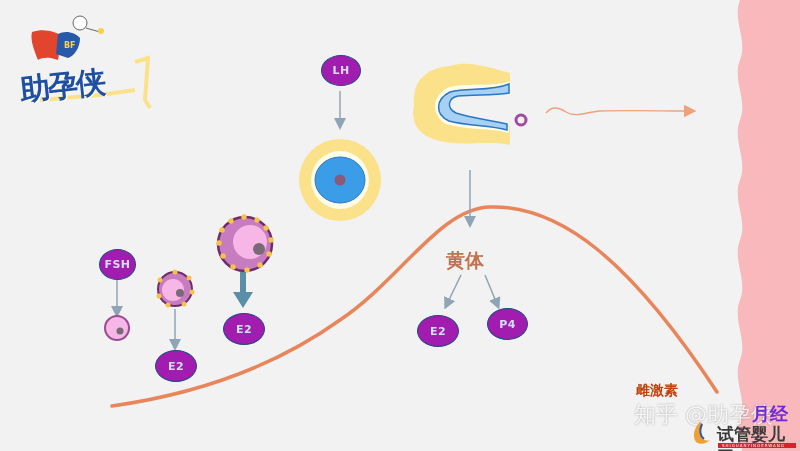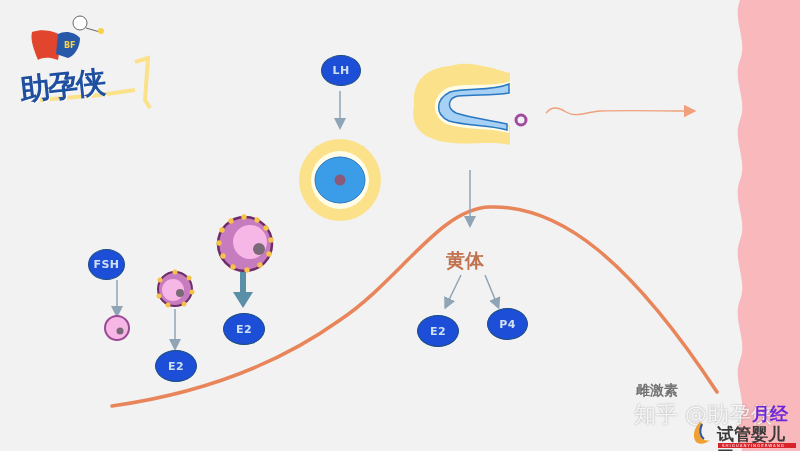--- a/index.html
+++ b/index.html
@@ -1,19 +1,19 @@
 <!DOCTYPE html>
 <html><head>
 <meta charset="utf-8">
 <style>
   html,body{margin:0;padding:0;}
   body{width:800px;height:451px;overflow:hidden;background:#f2f2f2;position:relative;font-family:"DejaVu Sans","Liberation Sans",sans-serif;}
   .stage{position:absolute;left:0;top:0;width:800px;height:451px;}
   svg.diagram{position:absolute;left:0;top:0;}
-  .oval{position:absolute;background:#1d4ed8;border:1.5px solid #1d4e80;border-radius:50%;color:#cfe0f2;font-size:11px;font-weight:bold;display:flex;align-items:center;justify-content:center;letter-spacing:0.5px;}
+  .oval{position:absolute;background:#a21caf;border:1.5px solid #1d4e80;border-radius:50%;color:#cfe0f2;font-size:11px;font-weight:bold;display:flex;align-items:center;justify-content:center;letter-spacing:0.5px;}
   .label-cn{position:absolute;font-weight:bold;margin-top:6px;}
   .logo-text{position:absolute;font-weight:bold;color:#1f4fa0;font-size:30px;letter-spacing:-2px;transform:rotate(-6deg);text-shadow:1px 1px 0 #fff;}
   .watermark{position:absolute;color:rgba(255,255,255,0.85);font-size:22px;text-shadow:0 0 2px rgba(0,0,0,0.35);}
   .period{position:absolute;color:#6d28d9;font-weight:bold;font-size:18px;}
   .site{position:absolute;color:#3a3a3a;font-family:"DejaVu Serif","Liberation Serif",serif;font-weight:bold;font-size:17px;}
   .site-strip{position:absolute;background:#d8232a;height:5px;}
   .site-sub{position:absolute;color:#fff;font-size:4px;letter-spacing:1px;line-height:5px;}
 </style>
 </head>
 <body>
@@ -110,29 +110,29 @@
       <path d="M58,34 C65,30 75,32 80,38 C80,48 74,56 68,58 L56,54 Z" fill="#2858a8"></path>
       <text x="64" y="48" font-size="8" fill="#f6d24a" font-family="DejaVu Sans, sans-serif" font-weight="bold">BF</text>
       <circle cx="80" cy="23" r="7" fill="#fff" stroke="#666" stroke-width="1"></circle>
       <line x1="86" y1="28" x2="100" y2="32" stroke="#666" stroke-width="1"></line>
       <circle cx="101" cy="31" r="3" fill="#f6d24a"></circle>
     </g>
   </svg>
 
   <div class="logo-text" style="left:20px;top:66px;">助孕侠</div>
 
-  <div class="oval" style="left:88px;top:249px;width:35px;height:29px;">FSH</div>
+  <div class="oval" style="left:99px;top:249px;width:35px;height:29px;">FSH</div>
   <div class="oval" style="left:321px;top:55px;width:38px;height:29px;">LH</div>
   <div class="oval" style="left:155px;top:350px;width:40px;height:30px;">E2</div>
   <div class="oval" style="left:223px;top:313px;width:40px;height:30px;">E2</div>
   <div class="oval" style="left:417px;top:315px;width:40px;height:30px;">E2</div>
   <div class="oval" style="left:487px;top:308px;width:39px;height:30px;">P4</div>
 
   <div class="label-cn" style="left:446px;top:242px;font-size:19px;color:#c0724f;">黄体</div>
-  <div class="label-cn" style="left:636px;top:376px;font-size:14px;color:#737373;">雌激素</div>
+  <div class="label-cn" style="left:636px;top:376px;font-size:14px;color:#c2410c;">雌激素</div>
 
   <div class="watermark" style="left:634px;top:400px;text-align:right;">知乎 @助孕侠</div>
   <div class="period" style="left:752px;top:402px;">月经</div>
 
   <svg style="position:absolute;left:690px;top:420px;" width="22" height="26" viewBox="0 0 22 26">
     <path d="M10,2 C4,8 2,16 6,22 C10,25 16,24 20,20 C14,22 10,18 11,12 C12,7 14,4 10,2 Z" fill="#f0a030"></path>
     <path d="M12,4 C9,10 10,16 14,19" fill="none" stroke="#2a58b0" stroke-width="2"></path>
   </svg>
   <div class="site" style="left:717px;top:423px;">试管婴儿网</div>
   <div class="site-strip" style="left:718px;top:443px;width:78px;"></div>

